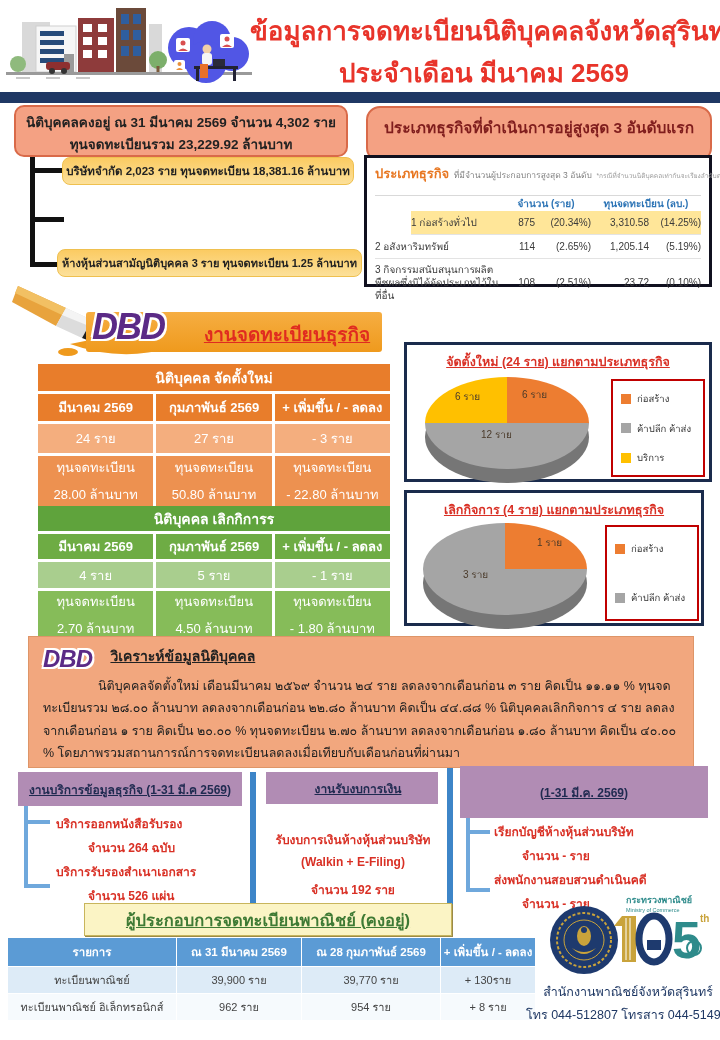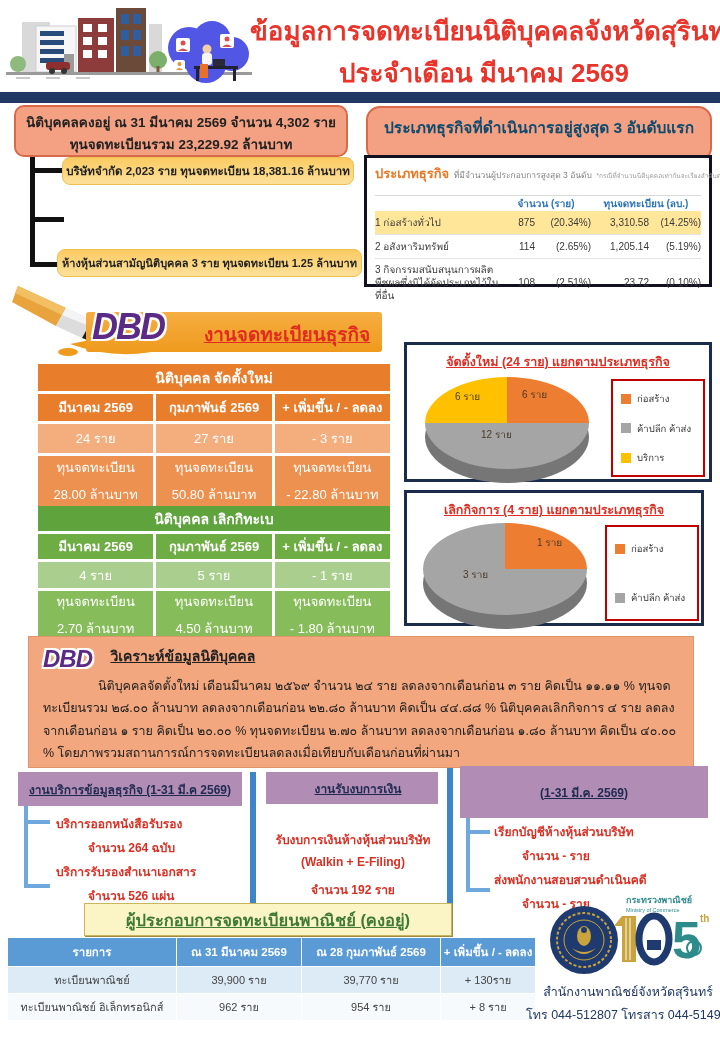--- a/index.html
+++ b/index.html
@@ -19,21 +19,21 @@
   .conn { background:#111; }
 
   
   .biz-table { background:#fff; border:3px solid #10101f; padding:5px 8px 4px 8px; }
   .biz-title { color:#e87722; font-weight:bold; font-size:13px; }
   .biz-sub { color:#7f7f7f; font-size:8.5px; }
   .biz-note { color:#9a9a9a; font-size:6.5px; }
   .biz-colhead { display:flex; color:#2e75b6; font-weight:bold; font-size:10px; border-top:1px solid #d9d9d9; margin-top:11px; }
   .biz-row { display:grid; grid-template-columns:1fr 34px 56px 58px 52px; font-size:10px; color:#3a3a3a; padding:4px 0; align-items:center; }
   .biz-row .num { text-align:right; }
-  .hl-yellow { background:#ffe699; }
+  .hl-yellow { background:#ffe699;margin-left:36px; }
 
   
   .dbd-logo { font-style:italic; font-weight:900; color:#5b2a86; letter-spacing:-2px;
     text-shadow:-2px -2px 0 #fff,2px -2px 0 #fff,-2px 2px 0 #fff,2px 2px 0 #fff,0 2px 0 #fff,0 -2px 0 #fff; }
   .orange-banner { background:linear-gradient(180deg,#f6ae42,#ef9a1d); border-radius:3px; }
   .banner-title { color:#e02b20; font-weight:bold; font-size:19px; text-decoration:underline; }
 
   
   .stat-table { display:grid; grid-template-columns:1fr 1fr 1fr; gap:3px; }
   .stat-cell { color:#fff; text-align:center; display:flex; flex-direction:column; justify-content:center; font-size:13px; }
@@ -140,21 +140,21 @@
     <div class="nowrap">นิติบุคคลคงอยู่  ณ   31 มีนาคม 2569 จำนวน 4,302 ราย</div>
     <div class="nowrap">ทุนจดทะเบียนรวม 23,229.92 ล้านบาท</div>
   </div>
   <div class="abs conn" style="left:30px;top:157px;width:5px;height:110px;"></div>
   <div class="abs conn" style="left:30px;top:168px;width:34px;height:5px;"></div>
   <div class="abs conn" style="left:30px;top:217px;width:34px;height:5px;"></div>
   <div class="abs conn" style="left:30px;top:262px;width:34px;height:5px;"></div>
   <div class="abs gold-box nowrap" style="left:62px;top:157px;width:292px;height:28px;">บริษัทจำกัด  2,023  ราย ทุนจดทะเบียน 18,381.16 ล้านบาท</div>
   <div class="abs gold-box nowrap" style="left:57px;top:249px;width:305px;height:28px;font-size:11px;">ห้างหุ้นส่วนสามัญนิติบุคคล  3  ราย  ทุนจดทะเบียน 1.25 ล้านบาท</div>
 
-  <div class="abs salmon-box" style="left:366px;top:106px;width:346px;height:56px;border-radius:14px;font-size:15.5px;color:#0c4a6e;line-height:40px;">ประเภทธุรกิจที่ดำเนินการอยู่สูงสุด  3  อันดับแรก</div>
+  <div class="abs salmon-box" style="left:366px;top:106px;width:346px;height:56px;border-radius:14px;font-size:15.5px;color:#7f1d1d;line-height:40px;">ประเภทธุรกิจที่ดำเนินการอยู่สูงสุด  3  อันดับแรก</div>
   <div class="abs biz-table" style="left:364px;top:155px;width:348px;height:132px;">
     <div class="nowrap">
       <span class="biz-title">ประเภทธุรกิจ</span>
       <span class="biz-sub">ที่มีจำนวนผู้ประกอบการสูงสุด 3 อันดับ</span>
       <span class="biz-note">*กรณีที่จำนวนนิติบุคคลเท่ากันจะเรียงลำดับตามทุนจดทะเบียน</span>
     </div>
     <div class="biz-colhead">
       <span style="flex:1"></span>
       <span style="width:90px;text-align:center;">จำนวน (ราย)</span>
       <span style="width:110px;text-align:center;">ทุนจดทะเบียน (ลบ.)</span>
@@ -211,21 +211,21 @@
       <span>ทุนจดทะเบียน</span>
       <span>50.80 ล้านบาท</span>
     </div>
     <div class="stat-cell" style="background:#ed9150;height:50px;gap:6px;">
       <span>ทุนจดทะเบียน</span>
       <span>- 22.80 ล้านบาท</span>
     </div>
   </div>
 
   <div class="abs stat-table" style="left:38px;top:506px;width:352px;">
-    <div class="stat-cell stat-title" style="background:#5fa33c;height:25px;">นิติบุคคล  เลิกกิทะเบ</div>
+    <div class="stat-cell stat-title" style="background:#5fa33c;height:25px;">นิติบุคคล  เลิกกิการร</div>
     <div class="stat-cell stat-head" style="background:#6eac44;height:25px;">มีนาคม 2569</div>
     <div class="stat-cell stat-head" style="background:#6eac44;height:25px;">กุมภาพันธ์ 2569</div>
     <div class="stat-cell stat-head" style="background:#6eac44;height:25px;">+ เพิ่มขึ้น / - ลดลง</div>
     <div class="stat-cell" style="background:#a9ce8e;height:26px;">4 ราย</div>
     <div class="stat-cell" style="background:#a9ce8e;height:26px;">5 ราย</div>
     <div class="stat-cell" style="background:#a9ce8e;height:26px;">- 1 ราย</div>
     <div class="stat-cell" style="background:#86bc59;height:48px;gap:6px;">
       <span>ทุนจดทะเบียน</span>
       <span>2.70 ล้านบาท</span>
     </div>

